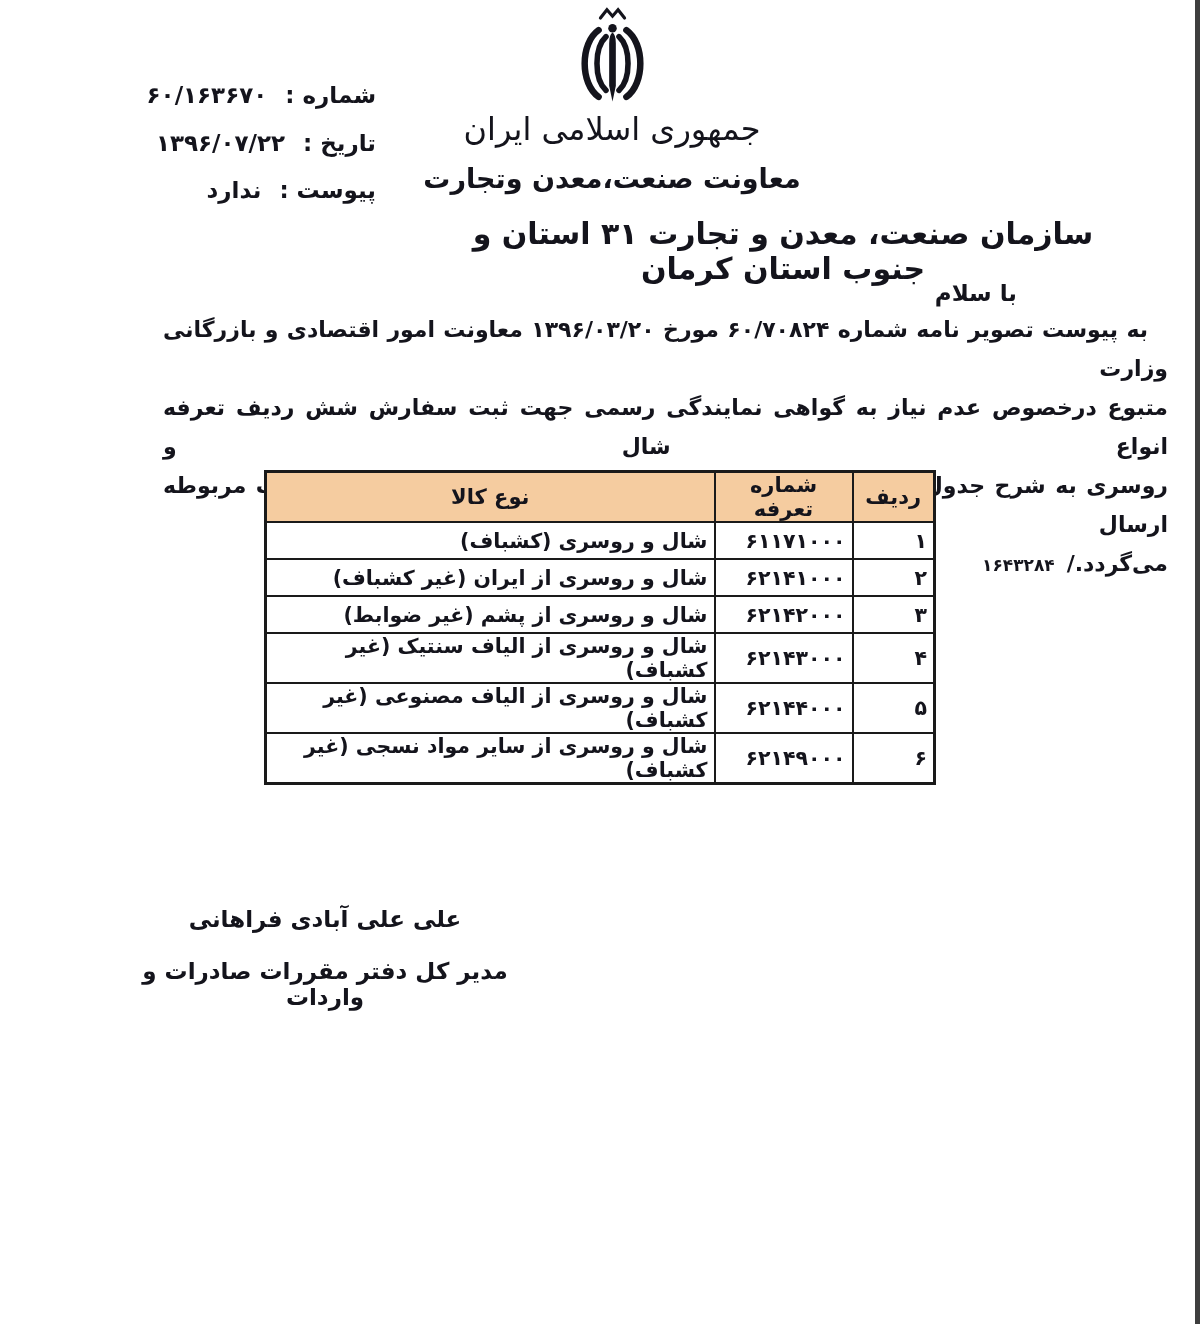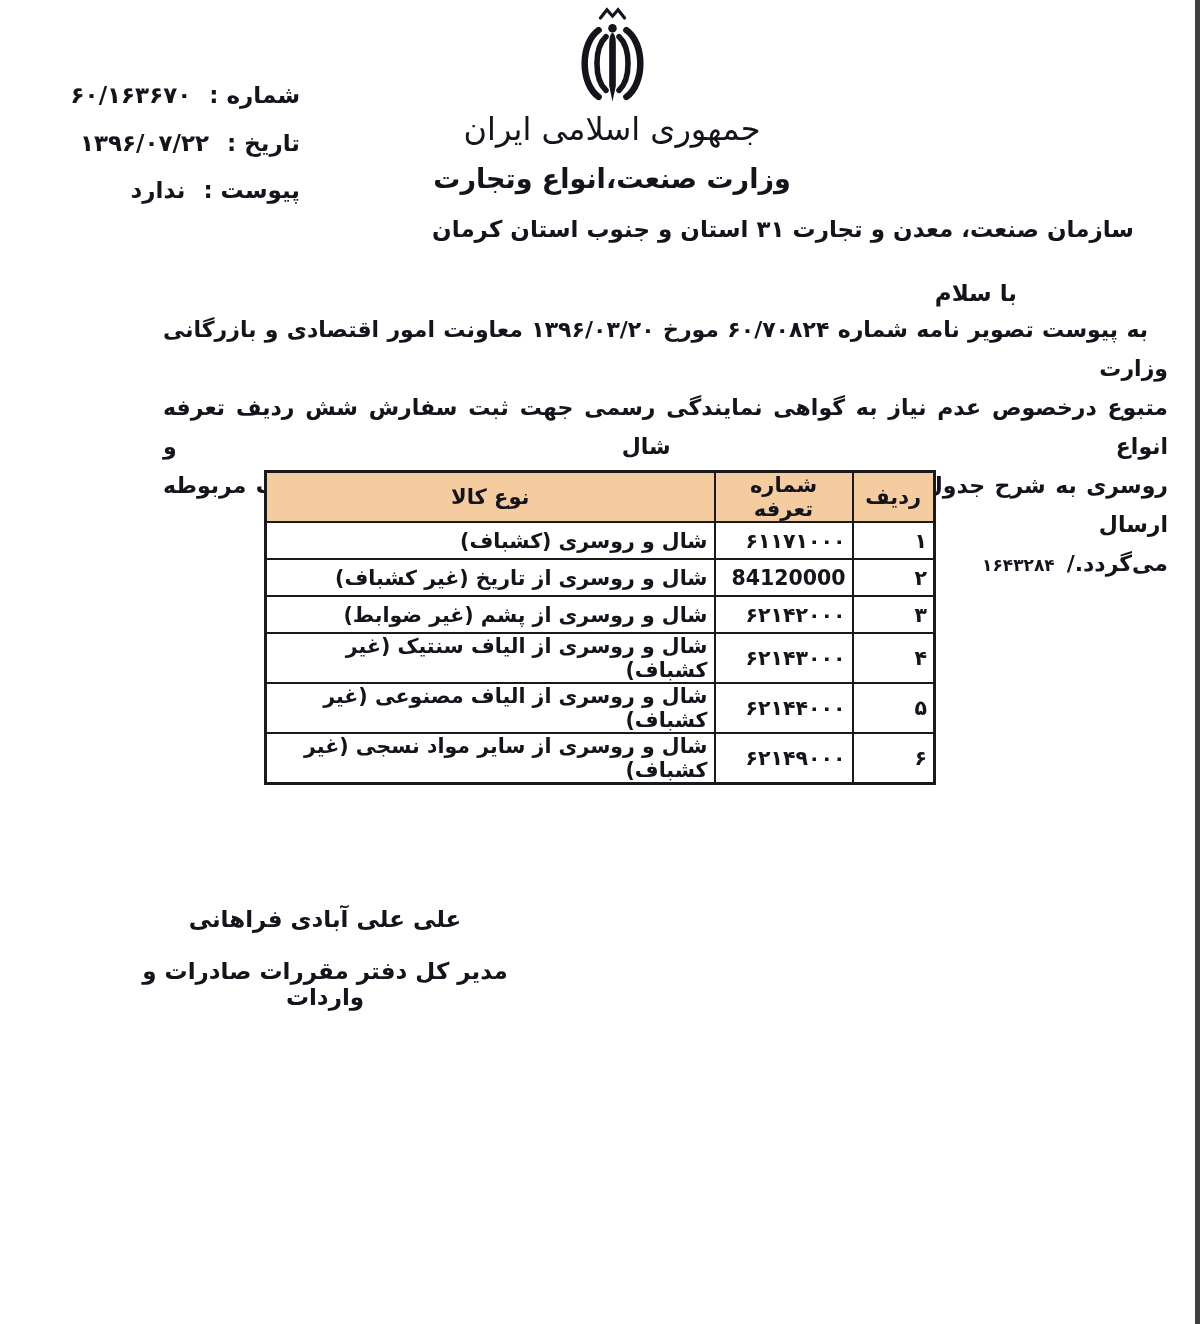--- a/index.html
+++ b/index.html
@@ -10,41 +10,41 @@
     font-family:"DejaVu Sans",sans-serif;
     color:#14141c;
     overflow:hidden;
   }
   .scan-edge-right{
     position:absolute;top:0;right:0;width:5px;height:100%;
     background:#3e3e3e;
   }
   
   .ref-line{
-    position:absolute;right:900px;
+    position:absolute;right:824px;
     direction:rtl;white-space:nowrap;
     font-weight:bold;font-size:23px;
   }
   .ref-line .val{margin-inline-start:10px;}
   
   .emblem{position:absolute;left:565px;top:6px;width:95px;height:102px;}
   .country-title{
     position:absolute;left:362px;top:110px;width:500px;
     text-align:center;direction:rtl;
     font-weight:normal;font-size:32px;letter-spacing:1px;
   }
   .ministry-title{
     position:absolute;left:362px;top:163px;width:500px;
     text-align:center;direction:rtl;
     font-weight:bold;font-size:27px;letter-spacing:1px;
   }
   .recipient{
     position:absolute;left:430px;top:216px;width:706px;
     text-align:center;direction:rtl;
-    font-weight:bold;font-size:23px;
+    font-weight:bold;font-size:30px;
   }
   .salutation{
     position:absolute;right:183px;top:280px;
     direction:rtl;font-weight:bold;font-size:23px;white-space:nowrap;
   }
   .body-text{
     position:absolute;left:163px;top:310px;width:1005px;
     direction:rtl;font-weight:bold;font-size:22px;line-height:39px;
   }
   .body-line{text-align:justify;text-align-last:justify;}
@@ -110,21 +110,21 @@
       </g>
 
       <g fill="#14141c">
         <circle cx="50" cy="24" r="4.6"></circle>
         <path d="M50,103 L46.4,86 L46.4,40 Q46.4,31 50,28.5 Q53.6,31 53.6,40 L53.6,86 Z"></path>
       </g>
     </svg>
   </div>
 
   <div class="country-title">جمهوری اسلامی ایران</div>
-  <div class="ministry-title">وزارت صنعت،انواع وتجارت</div>
+  <div class="ministry-title">معاونت صنعت،معدن وتجارت</div>
 
   <div class="recipient">سازمان صنعت، معدن و تجارت ۳۱ استان و جنوب استان کرمان</div>
 
   <div class="salutation">با سلام</div>
 
   <div class="body-text">
     <div class="body-line first">به پیوست تصویر نامه شماره ۶۰/۷۰۸۲۴ مورخ ۱۳۹۶/۰۳/۲۰ معاونت امور اقتصادی و بازرگانی وزارت</div>
     <div class="body-line">متبوع درخصوص عدم نیاز به گواهی نمایندگی رسمی جهت ثبت سفارش شش ردیف تعرفه انواع شال و</div>
     <div class="body-line">روسری به شرح جدول ذیل جهت استحضار و اقدام لازم با رعایت ضوابط و مقررات مربوطه ارسال</div>
     <div class="body-line last">
@@ -146,22 +146,22 @@
       </tr>
     </thead>
     <tbody>
       <tr>
         <td>۱</td>
         <td>۶۱۱۷۱۰۰۰</td>
         <td>شال و روسری (کشباف)</td>
       </tr>
       <tr>
         <td>۲</td>
-        <td>84120000</td>
-        <td>شال و روسری از تاریخ (غیر کشباف)</td>
+        <td>۶۲۱۴۱۰۰۰</td>
+        <td>شال و روسری از ایران (غیر کشباف)</td>
       </tr>
       <tr>
         <td>۳</td>
         <td>۶۲۱۴۲۰۰۰</td>
         <td>شال و روسری از پشم (غیر ضوابط)</td>
       </tr>
       <tr>
         <td>۴</td>
         <td>۶۲۱۴۳۰۰۰</td>
         <td>شال و روسری از الیاف سنتیک (غیر کشباف)</td>

